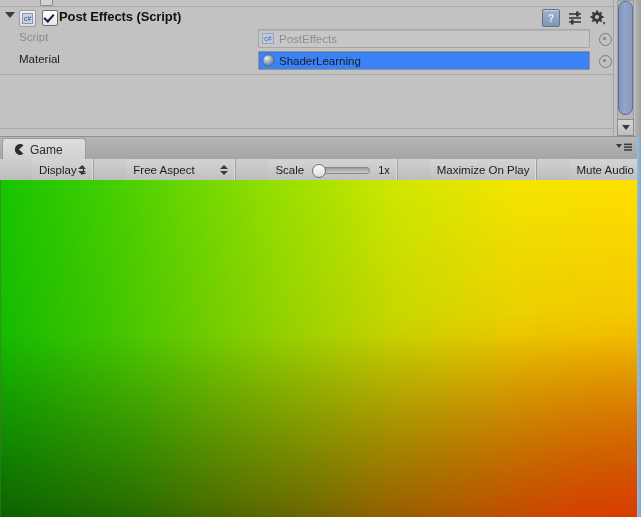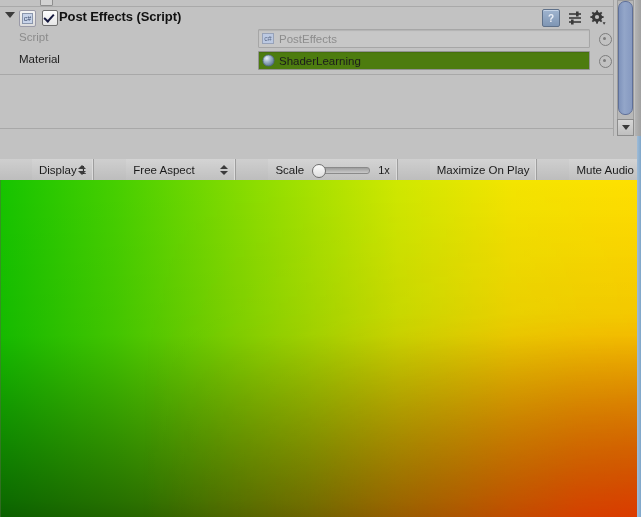--- a/index.html
+++ b/index.html
@@ -67,21 +67,21 @@
     box-shadow:inset 0 1px 0 #c4d3e6;
   }
   .preset-ic svg, .gear-ic svg{display:block;}
 
   
   .prop-row{position:absolute;left:0;width:614px;height:20px;}
   .prop-label{position:absolute;left:19px;top:3px;font-size:11.5px;}
   .prop-label.dim{color:#8b8b8b;}
   .obj-field{
     position:absolute;left:258px;top:1px;width:330px;height:17px;
-    background:#4d7c0f;border:1px solid #929292;border-radius:1px;
+    background:#3b82f6;border:1px solid #929292;border-radius:1px;
     box-shadow:inset 0 1px 1px rgba(0,0,0,.10);
     display:flex;align-items:center;
   }
   .obj-field.dis{background:#c7c7c7;border-color:#a6a6a6;}
   .obj-field .oicon{width:13px;height:13px;margin-left:3px;flex:0 0 auto;}
   .obj-field .otext{
     margin-left:4px;font-size:11.5px;color:#1c1c1c;white-space:nowrap;overflow:hidden;
   }
   .obj-field.dis .otext{color:#8d8d8d;}
   .obj-dot{
@@ -314,20 +314,36 @@
       <div class="thumb"></div>
       <div class="dnbtn">
         <i></i>
       </div>
     </div>
     <div class="insp-right-edge"></div>
   </div>
 
   <div class="game-panel">
 
+    <div class="tabbar">
+      <div class="tab">
+        <svg width="13" height="13" viewBox="0 0 13 13">
+          <path d="M11.5 2.2 A5.4 5.4 0 1 0 11.5 10.8 L6.9 6.5 Z" fill="#2d2d2d"></path>
+        </svg>
+        <span class="tlabel">Game</span>
+      </div>
+      <div class="tab-menu">
+        <svg width="18" height="10" viewBox="0 0 18 10">
+          <path d="M1 2 L7 2 L4 6 Z" fill="#3a3a3a"></path>
+          <rect x="9" y="1.6" width="8" height="1.5" fill="#3a3a3a"></rect>
+          <rect x="9" y="4.4" width="8" height="1.5" fill="#3a3a3a"></rect>
+          <rect x="9" y="7.2" width="8" height="1.5" fill="#3a3a3a"></rect>
+        </svg>
+      </div>
+    </div>
 
     <div class="toolbar">
       <div class="tb-item tb-display">
         <span>Display 1</span>
         <span class="updown">
           <i class="u"></i>
             <i class="d"></i>
         </span>
       </div>
       <div class="tb-item tb-aspect">

